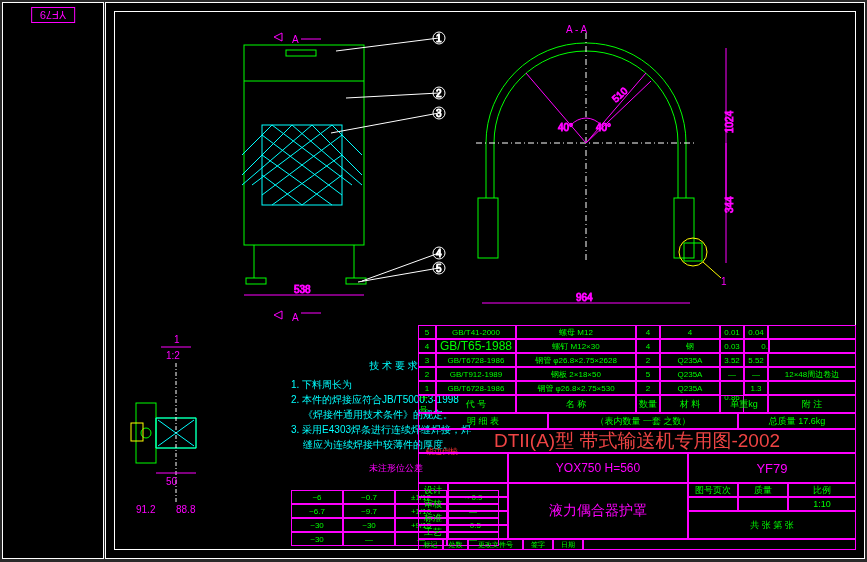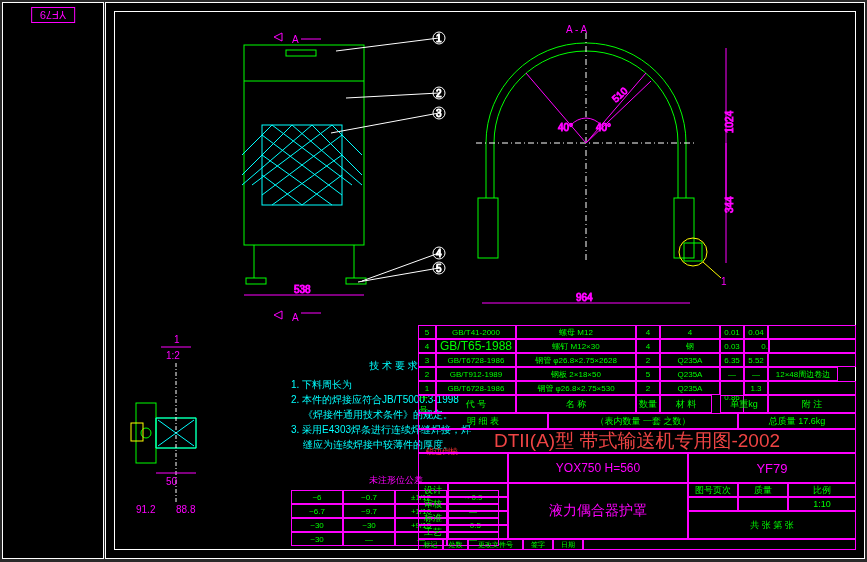--- a/index.html
+++ b/index.html
@@ -97,21 +97,21 @@
     font-size: 8px;
     color: #0f0;
     display: flex;
     align-items: center;
     justify-content: center;
   }
   .tol-title {
     color: #f0f;
     font-size: 9px;
     text-align: center;
-    margin-bottom: 3px;
+    margin-bottom: 15px;
   }
   .red-note {
     position: absolute;
     color: #f33;
     font-size: 8px;
     line-height: 11px;
   }
 </style>
 </head>
 <body>
@@ -274,46 +274,46 @@
         <div class="tb-cell" style="top: 14px; left: 218px; width: 24px; height: 14px; font-size: 8px;">4</div>
         <div class="tb-cell" style="top: 14px; left: 242px; width: 60px; height: 14px; font-size: 8px;">钢</div>
         <div class="tb-cell" style="top: 14px; left: 302px; width: 24px; height: 14px; font-size: 8px;">0.03</div>
         <div class="tb-cell" style="top: 14px; left: 326px; width: 24px; height: 14px; font-size: 8px; padding-left: 24px;">0.12</div>
         <div class="tb-cell" style="top: 14px; left: 350px; width: 88px; height: 14px; font-size: 8px;"></div>
         <div class="tb-cell" style="top: 28px; left: 0px; width: 18px; height: 14px; font-size: 8px;">3</div>
         <div class="tb-cell" style="top: 28px; left: 18px; width: 80px; height: 14px; font-size: 8px;">GB/T6728-1986</div>
         <div class="tb-cell" style="top: 28px; left: 98px; width: 120px; height: 14px; font-size: 8px;">钢管 φ26.8×2.75×2628</div>
         <div class="tb-cell" style="top: 28px; left: 218px; width: 24px; height: 14px; font-size: 8px;">2</div>
         <div class="tb-cell" style="top: 28px; left: 242px; width: 60px; height: 14px; font-size: 8px;">Q235A</div>
-        <div class="tb-cell" style="top: 28px; left: 302px; width: 24px; height: 14px; font-size: 8px;">6.35</div>
+        <div class="tb-cell" style="top: 28px; left: 302px; width: 24px; height: 14px; font-size: 8px;">3.52</div>
         <div class="tb-cell" style="top: 28px; left: 326px; width: 24px; height: 14px; font-size: 8px; text-align: center;">5.52</div>
         <div class="tb-cell" style="top: 28px; left: 350px; width: 88px; height: 14px; font-size: 8px;"></div>
         <div class="tb-cell" style="top: 42px; left: 0px; width: 18px; height: 14px; font-size: 8px;">2</div>
         <div class="tb-cell" style="top: 42px; left: 18px; width: 80px; height: 14px; font-size: 8px;">GB/T912-1989</div>
         <div class="tb-cell" style="top: 42px; left: 98px; width: 120px; height: 14px; font-size: 8px;">钢板 2×18×50</div>
         <div class="tb-cell" style="top: 42px; left: 218px; width: 24px; height: 14px; font-size: 8px;">5</div>
         <div class="tb-cell" style="top: 42px; left: 242px; width: 60px; height: 14px; font-size: 8px;">Q235A</div>
         <div class="tb-cell" style="top: 42px; left: 302px; width: 24px; height: 14px; font-size: 8px;">—</div>
         <div class="tb-cell" style="top: 42px; left: 326px; width: 24px; height: 14px; font-size: 8px;">—</div>
-        <div class="tb-cell" style="top: 42px; left: 350px; width: 70px; height: 14px; font-size: 8px;">12×48周边卷边</div>
+        <div class="tb-cell" style="top: 42px; left: 350px; width: 88px; height: 14px; font-size: 8px;">12×48周边卷边</div>
         <div class="tb-cell" style="top: 56px; left: 0px; width: 18px; height: 14px; font-size: 8px;">1</div>
         <div class="tb-cell" style="top: 56px; left: 18px; width: 80px; height: 14px; font-size: 8px;">GB/T6728-1986</div>
         <div class="tb-cell" style="top: 56px; left: 98px; width: 120px; height: 14px; font-size: 8px;">钢管 φ26.8×2.75×530</div>
         <div class="tb-cell" style="top: 56px; left: 218px; width: 24px; height: 14px; font-size: 8px;">2</div>
         <div class="tb-cell" style="top: 56px; left: 242px; width: 60px; height: 14px; font-size: 8px;">Q235A</div>
         <div class="tb-cell" style="top: 56px; left: 302px; width: 24px; height: 32px; font-size: 8px;">0.86</div>
         <div class="tb-cell" style="top: 56px; left: 326px; width: 24px; height: 14px; font-size: 8px;">1.3</div>
         <div class="tb-cell" style="top: 56px; left: 350px; width: 88px; height: 14px; font-size: 8px;"></div>
       </div>
 
     <div class="tb-cell" style="top:70px;left:0;width:18px;height:18px">序号</div>
     <div class="tb-cell" style="top:70px;left:18px;width:80px;height:18px">代    号</div>
     <div class="tb-cell" style="top:70px;left:98px;width:120px;height:18px">名    称</div>
     <div class="tb-cell" style="top:70px;left:218px;width:24px;height:18px">数量</div>
-    <div class="tb-cell" style="top:70px;left:242px;width:52px;height:18px">材    料</div>
+    <div class="tb-cell" style="top:70px;left:242px;width:60px;height:18px">材    料</div>
     <div class="tb-cell" style="top:70px;left:302px;width:48px;height:18px">单重kg</div>
     <div class="tb-cell" style="top:70px;left:350px;width:88px;height:18px">附    注</div>
 
     <div class="tb-cell" style="top:88px;left:130px;width:190px;height:16px">（表内数量    一套    之数）</div>
     <div class="tb-cell" style="top:88px;left:0;width:130px;height:16px">明    细    表</div>
     <div class="tb-cell" style="top:88px;left:320px;width:118px;height:16px">总质量    17.6kg</div>
 
     <div class="tb-cell" style="top:104px;left:0;width:438px;height:24px;color:#ef4444;font-size:19px">DTII(A)型  带式输送机专用图-2002</div>
 
     <div class="tb-cell" style="top:128px;left:0;width:90px;height:30px"></div>

